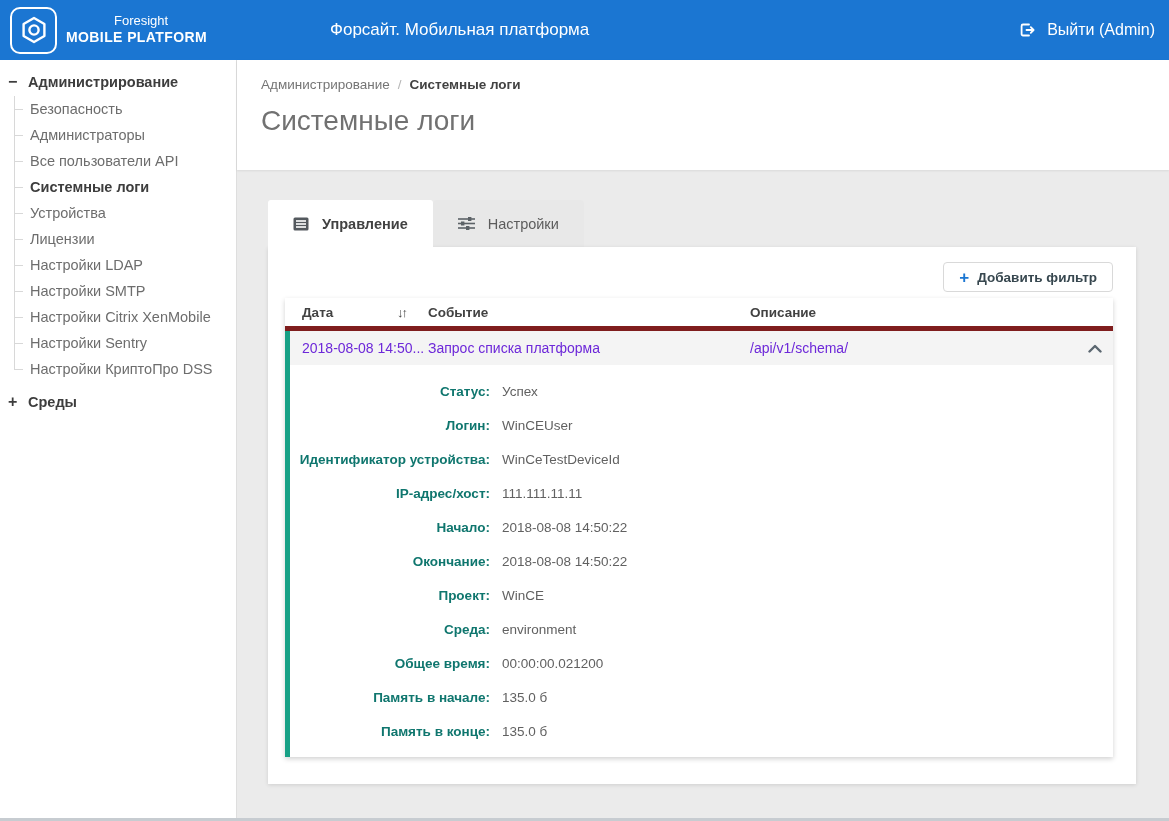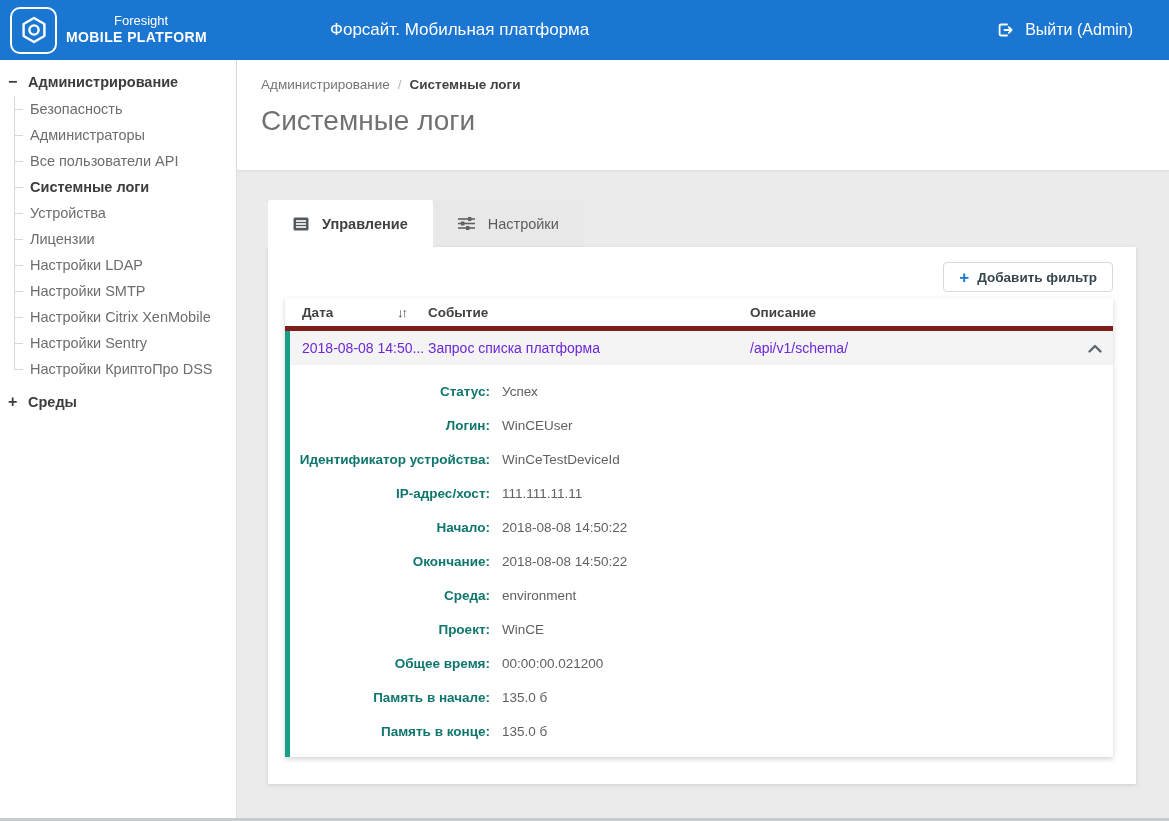--- a/index.html
+++ b/index.html
@@ -23,21 +23,21 @@
     display: flex; align-items: center; justify-content: center; flex: none;
   }
   .brand { margin-left: 9px; line-height: 1.25; }
   .brand-top { font-size: 13px; font-weight: 400; margin-left: 48px; }
   .brand-bottom { font-size: 14px; font-weight: 700; letter-spacing: 0.4px; }
   .app-title {
     position: absolute; left: 330px; top: 50%; transform: translateY(-50%);
     font-size: 17px; font-weight: 400;
   }
   .logout-btn {
-    position: absolute; right: 36px; top: 50%; transform: translateY(-50%);
+    position: absolute; right: 14px; top: 50%; transform: translateY(-50%);
     display: flex; align-items: center; gap: 11px; cursor: pointer;
     font-size: 16px;
   }
 
   
   .layout { display: flex; height: 758px; }
   .sidebar {
     width: 237px; background: #fff; border-right: 1px solid #dedede;
     padding-top: 8px; flex: none;
   }
@@ -262,26 +262,26 @@
               </div>
               <div class="detail-row">
                 <div class="dlabel">Начало:</div>
                 <div class="dvalue">2018-08-08 14:50:22</div>
               </div>
               <div class="detail-row">
                 <div class="dlabel">Окончание:</div>
                 <div class="dvalue">2018-08-08 14:50:22</div>
               </div>
               <div class="detail-row">
+                <div class="dlabel">Проект:</div>
+                <div class="dvalue">WinCE</div>
+              </div>
+              <div class="detail-row">
                 <div class="dlabel">Среда:</div>
                 <div class="dvalue">environment</div>
-              </div>
-              <div class="detail-row">
-                <div class="dlabel">Проект:</div>
-                <div class="dvalue">WinCE</div>
               </div>
               <div class="detail-row">
                 <div class="dlabel">Общее время:</div>
                 <div class="dvalue">00:00:00.021200</div>
               </div>
               <div class="detail-row">
                 <div class="dlabel">Память в начале:</div>
                 <div class="dvalue">135.0 б</div>
               </div>
               <div class="detail-row">

